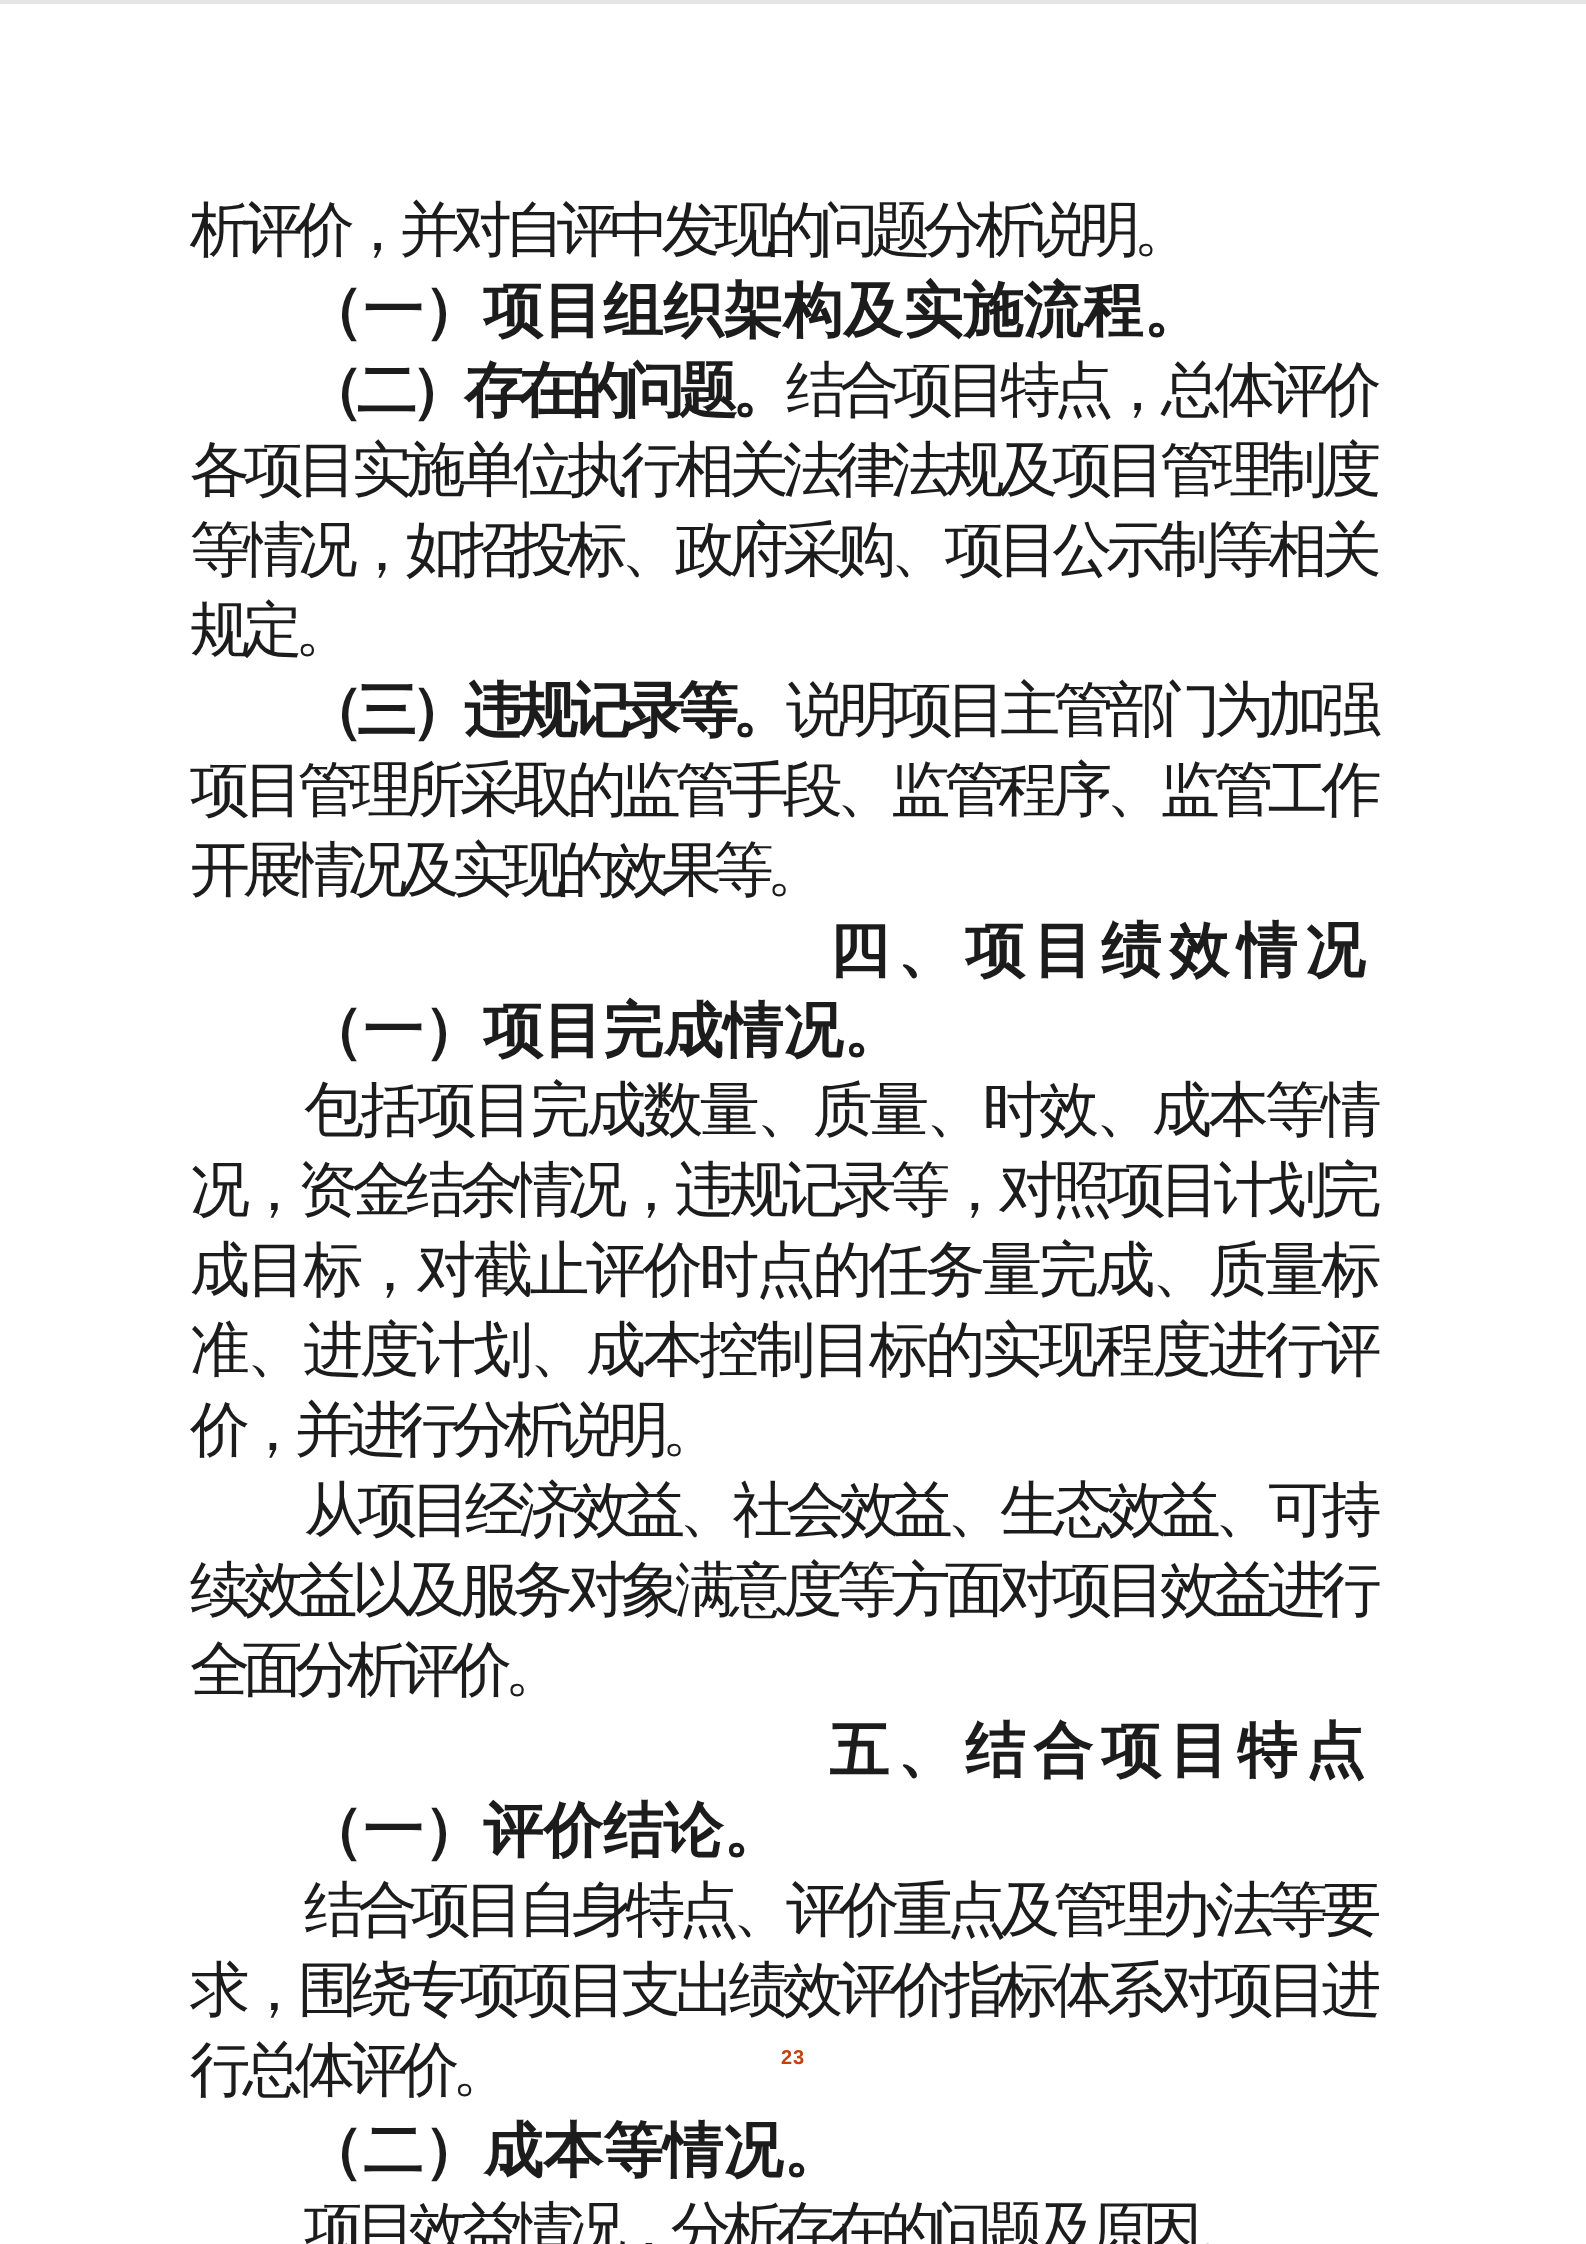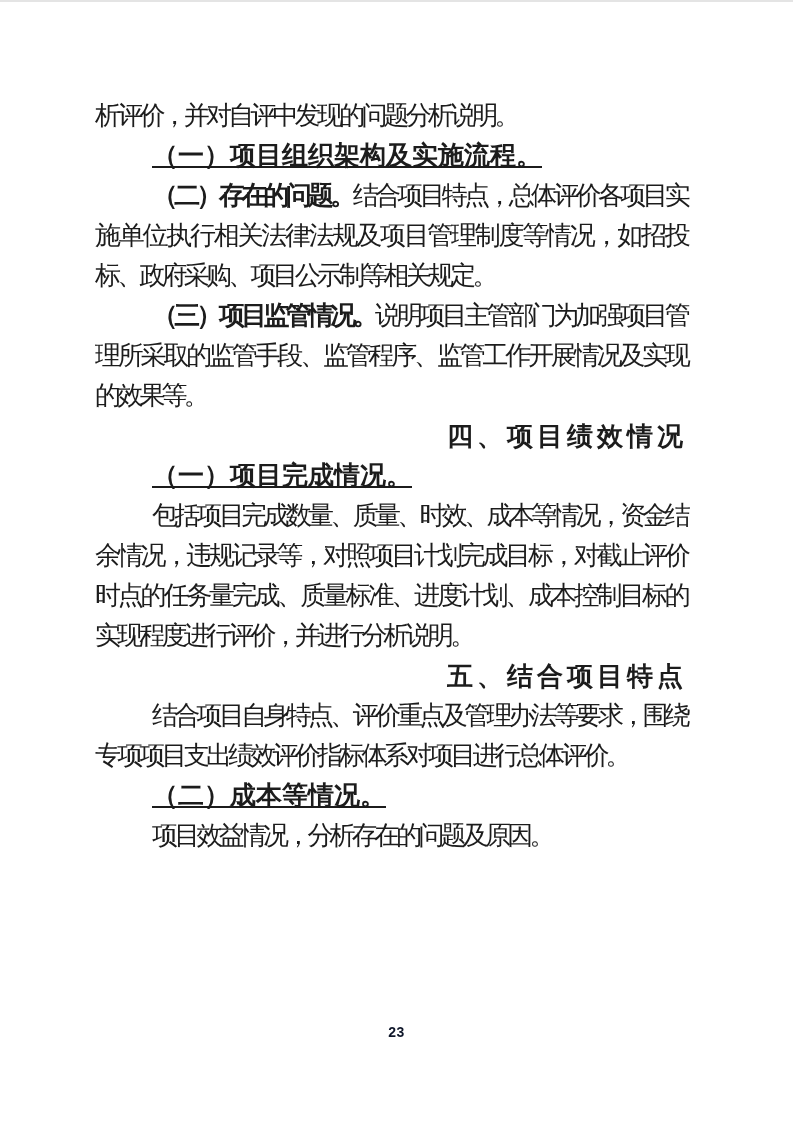--- a/index.html
+++ b/index.html
@@ -23,89 +23,90 @@
     opacity: .7;
   }
   .textblock {
     position: absolute;
     left: 95px;
     top: 96px;
     width: 592px;
   }
   .textblock p {
     margin: 0;
-    font-size: 26px;
+    font-size: 30px;
     line-height: 40px;
     letter-spacing: -3.8px;
     color: #1c1c1c;
     text-align: justify;
     text-justify: inter-character;
     font-family: "Liberation Serif", serif;
   }
   
   p.cont { text-indent: 0; }
   
   p.para { text-indent: 57px; }
   
   p.hkai {
     text-indent: 57px;
     letter-spacing: 0;
     font-weight: bold;
     text-align: left;
-    text-decoration: underline;
   }
   
   p.hhei {
     text-indent: 57px;
     letter-spacing: 4px;
     font-weight: bold;
     text-align: right;
     font-family: "Liberation Sans", sans-serif;
   }
   
   .lead { font-weight: bold; }
   .pager {
     position: absolute;
     left: 0;
     top: 1024px;
     width: 100%;
     text-align: center;
     font-family: "Liberation Sans", sans-serif;
-    font-size: 14px;
+    font-size: 10px;
     font-weight: bold;
-    color: #0f172a;
+    color: #c2410c;
     letter-spacing: 0.5px;
   }
 </style>
 </head>
 <body>
 
 <div class="page">
   <div class="scan-edge"></div>
 
   <div class="textblock">
 
     <p class="cont"><span>析评价，并对自评中发现的问题分析说明。</span></p>
 
     <p class="hkai"><span class="lead">（一）项目组织架构及实施流程。</span></p>
 
     <p class="para"><span class="lead">（二）存在的问题。</span><span>结合项目特点，总体评价各项目实施单位执行相关法律法规及项目管理制度等情况，如招投标、政府采购、项目公示制等相关规定。</span></p>
 
-    <p class="para"><span class="lead">（三）项目监管情况。</span><span>说明项目主管部门为加强项目管理所采取的监管手段、监管程序、监管工作开展情况及实现的效果等。</span></p>
+    <p class="para"><span class="lead">（三）违规记录等。</span><span>说明项目主管部门为加强项目管理所采取的监管手段、监管程序、监管工作开展情况及实现的效果等。</span></p>
 
     <p class="hhei"><span>四、项目绩效情况</span></p>
 
     <p class="hkai"><span class="lead">（一）项目完成情况。</span></p>
 
     <p class="para"><span>包括项目完成数量、质量、时效、成本等情况，资金结余情况，违规记录等，对照项目计划完成目标，对截止评价时点的任务量完成、质量标准、进度计划、成本控制目标的实现程度进行评价，并进行分析说明。</span></p>
 
 
+    <p class="para"><span>从项目经济效益、社会效益、生态效益、可持续效益以及服务对象满意度等方面对项目效益进行全面分析评价。</span></p>
 
     <p class="hhei"><span>五、结合项目特点</span></p>
 
+    <p class="hkai"><span class="lead">（一）评价结论。</span></p>
 
     <p class="para"><span>结合项目自身特点、评价重点及管理办法等要求，围绕专项项目支出绩效评价指标体系对项目进行总体评价。</span></p>
 
     <p class="hkai"><span class="lead">（二）成本等情况。</span></p>
 
     <p class="para"><span>项目效益情况，分析存在的问题及原因。</span></p>
 
   </div>
 
   <div class="pager">23</div>

